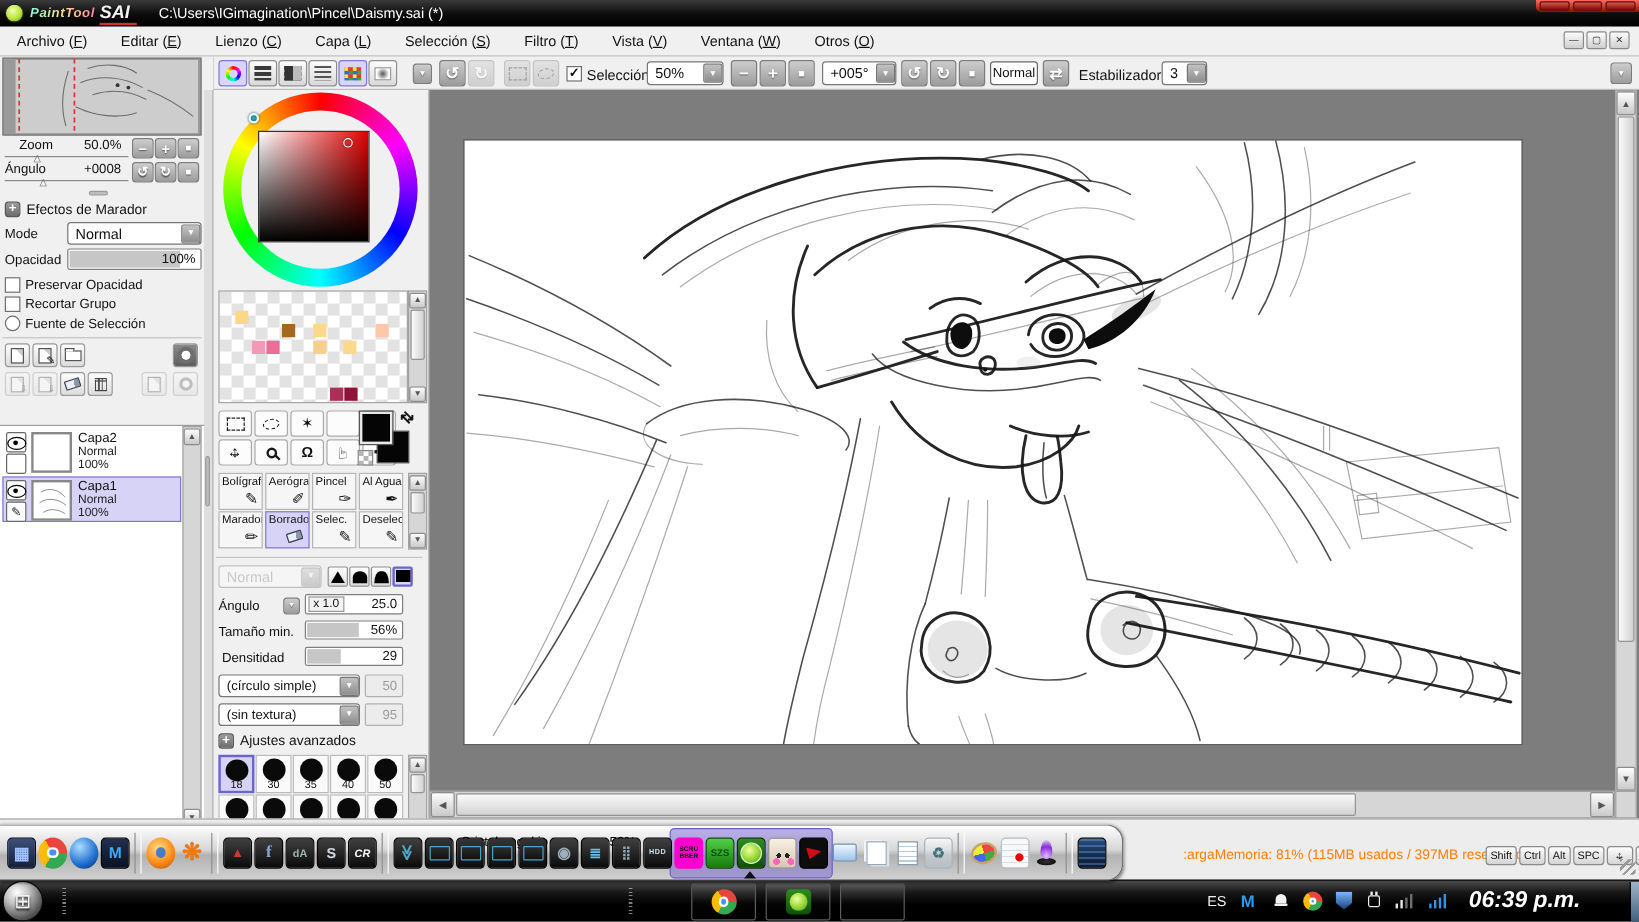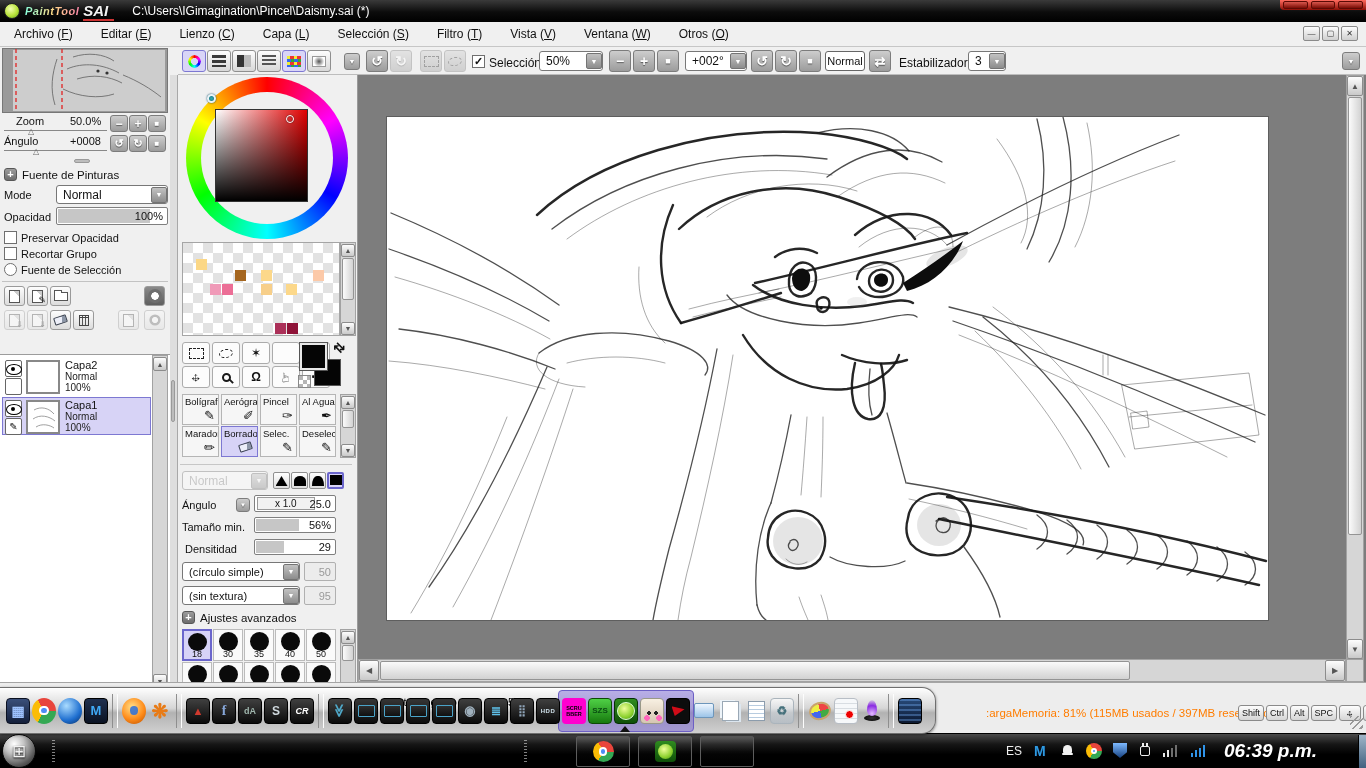--- a/index.html
+++ b/index.html
@@ -100,21 +100,21 @@
   .blabel{position:absolute;left:2px;top:1px;font-size:9.5px;white-space:nowrap}
   .bglyph{position:absolute;right:3px;bottom:1px;font-size:13px}
   .bglyph.eraser{right:5px;bottom:5px}
   .brow{position:absolute;font-size:11px}
   .shp{width:12px;height:10px;background:#000}
   .shp1{clip-path:polygon(50% 0,100% 100%,0 100%)}
   .shp2{border-radius:50% 50% 0 0}
   .shp3{border-radius:40% 40% 0 0/95% 95% 0 0}
   .shpbtn{position:absolute;width:17px;height:17px;background:linear-gradient(#fff,#ddd);border:1px solid #8f8f8f;border-radius:2px;display:flex;align-items:flex-end;justify-content:center;padding-bottom:2px}
   .shpbtn.sel{background:#d9d5f7;border:2px solid #6b66cc}
-  .chip{border:1px solid #9a9a9a;background:#f2f2f2;font-size:10px;padding:0 17px;margin-right:4px}
+  .chip{border:1px solid #9a9a9a;background:#f2f2f2;font-size:10px;padding:0 3px;margin-right:4px}
   .graybox{position:absolute;background:#ececec;border:1px solid #b0b0b0;color:#9a9a9a;display:flex;align-items:center;justify-content:flex-end;padding-right:4px;font-size:11px;border-radius:2px}
   .preset{position:absolute;width:30px;height:32px;background:#fafafa;border:1px solid #bbb;display:flex;flex-direction:column;align-items:center;justify-content:flex-start;padding-top:2px}
   .preset.sel{background:#d7d3f7;border:2px solid #6b66cc}
   .pc{width:19px;height:19px;border-radius:50%;background:#0a0a0a}
   .pn{font-size:9px;margin-top:-2px}
   
   #canvasarea{position:absolute;left:358px;top:75px;width:1008px;height:607px;background:#7d7d7d}
   #canvas{position:absolute;left:29px;top:42px;width:881px;height:503px;background:#fff;outline:1px solid #5e5e5e}
   .sk{fill:none;stroke:#1d1d1d;stroke-width:1.3;stroke-linecap:round;opacity:.78}
   .sk2{fill:none;stroke:#141414;stroke-width:2.4;stroke-linecap:round;opacity:.92}
@@ -276,21 +276,21 @@
 <div class="checkbox abs" style="left:472px;top:55px">✓</div>
 <span class="lbl" style="left:489px;top:56px;font-size:12px">Selección</span>
 <div class="combo" style="left:539px;top:51px;width:64px;height:20px">
     <span>50%</span>
     <span class="dd">▼</span>
   </div>
 <div class="gb abs" style="left:609px;top:50px;width:22px;height:22px;font-size:14px">−</div>
 <div class="gb abs" style="left:633px;top:50px;width:22px;height:22px;font-size:14px">+</div>
 <div class="gb abs" style="left:657px;top:50px;width:22px;height:22px;font-size:9px">■</div>
 <div class="combo" style="left:685px;top:51px;width:62px;height:20px">
-    <span>+002°</span>
+    <span>+005°</span>
     <span class="dd">▼</span>
   </div>
 <div class="gb abs" style="left:751px;top:50px;width:22px;height:22px;font-size:14px">↺</div>
 <div class="gb abs" style="left:775px;top:50px;width:22px;height:22px;font-size:14px">↻</div>
 <div class="gb abs" style="left:799px;top:50px;width:22px;height:22px;font-size:9px">■</div>
 <div class="wbtn" style="left:825px;top:51px;width:40px;height:20px">Normal</div>
 <div class="gb abs" style="left:869px;top:50px;width:22px;height:22px;font-size:13px">⇄</div>
 <span class="lbl" style="left:899px;top:56px;font-size:12px">Estabilizador</span>
 <div class="combo" style="left:968px;top:51px;width:38px;height:20px">
     <span>3</span>
@@ -327,21 +327,21 @@
   <span class="lbl" style="left:4px;top:60px">Ángulo</span>
   <span class="lbl" style="left:70px;top:60px">+0008</span>
   <div class="minislider" style="left:4px;top:75px;width:103px"></div>
   <span class="minitri" style="left:33px;top:72px">△</span>
   <div class="gb nbtn" style="left:110px;top:60px;font-size:11px">↺</div>
   <div class="gb nbtn" style="left:129px;top:60px;font-size:11px">↻</div>
   <div class="gb nbtn" style="left:148px;top:60px;font-size:8px">■</div>
   <div class="pill" style="left:74px;top:84px"></div>
   <div class="abs" style="left:4px;top:93px;display:flex;align-items:center;gap:5px">
     <span class="plus">+</span>
-    <span style="font-size:11.5px">Fuente de Pinturas</span>
+    <span style="font-size:11.5px">Efectos de Marador</span>
   </div>
   <span class="lbl" style="left:4px;top:114px">Mode</span>
   <div class="combo" style="left:56px;top:110px;width:112px;height:19px">
       <span>Normal</span>
       <span class="dd">▼</span>
     </div>
   <span class="lbl" style="left:4px;top:136px">Opacidad</span>
   <div class="slider" style="left:56px;top:132px;width:112px;height:18px">
       <div class="fill" style="width:92px"></div>
       <span class="val">100%</span>

